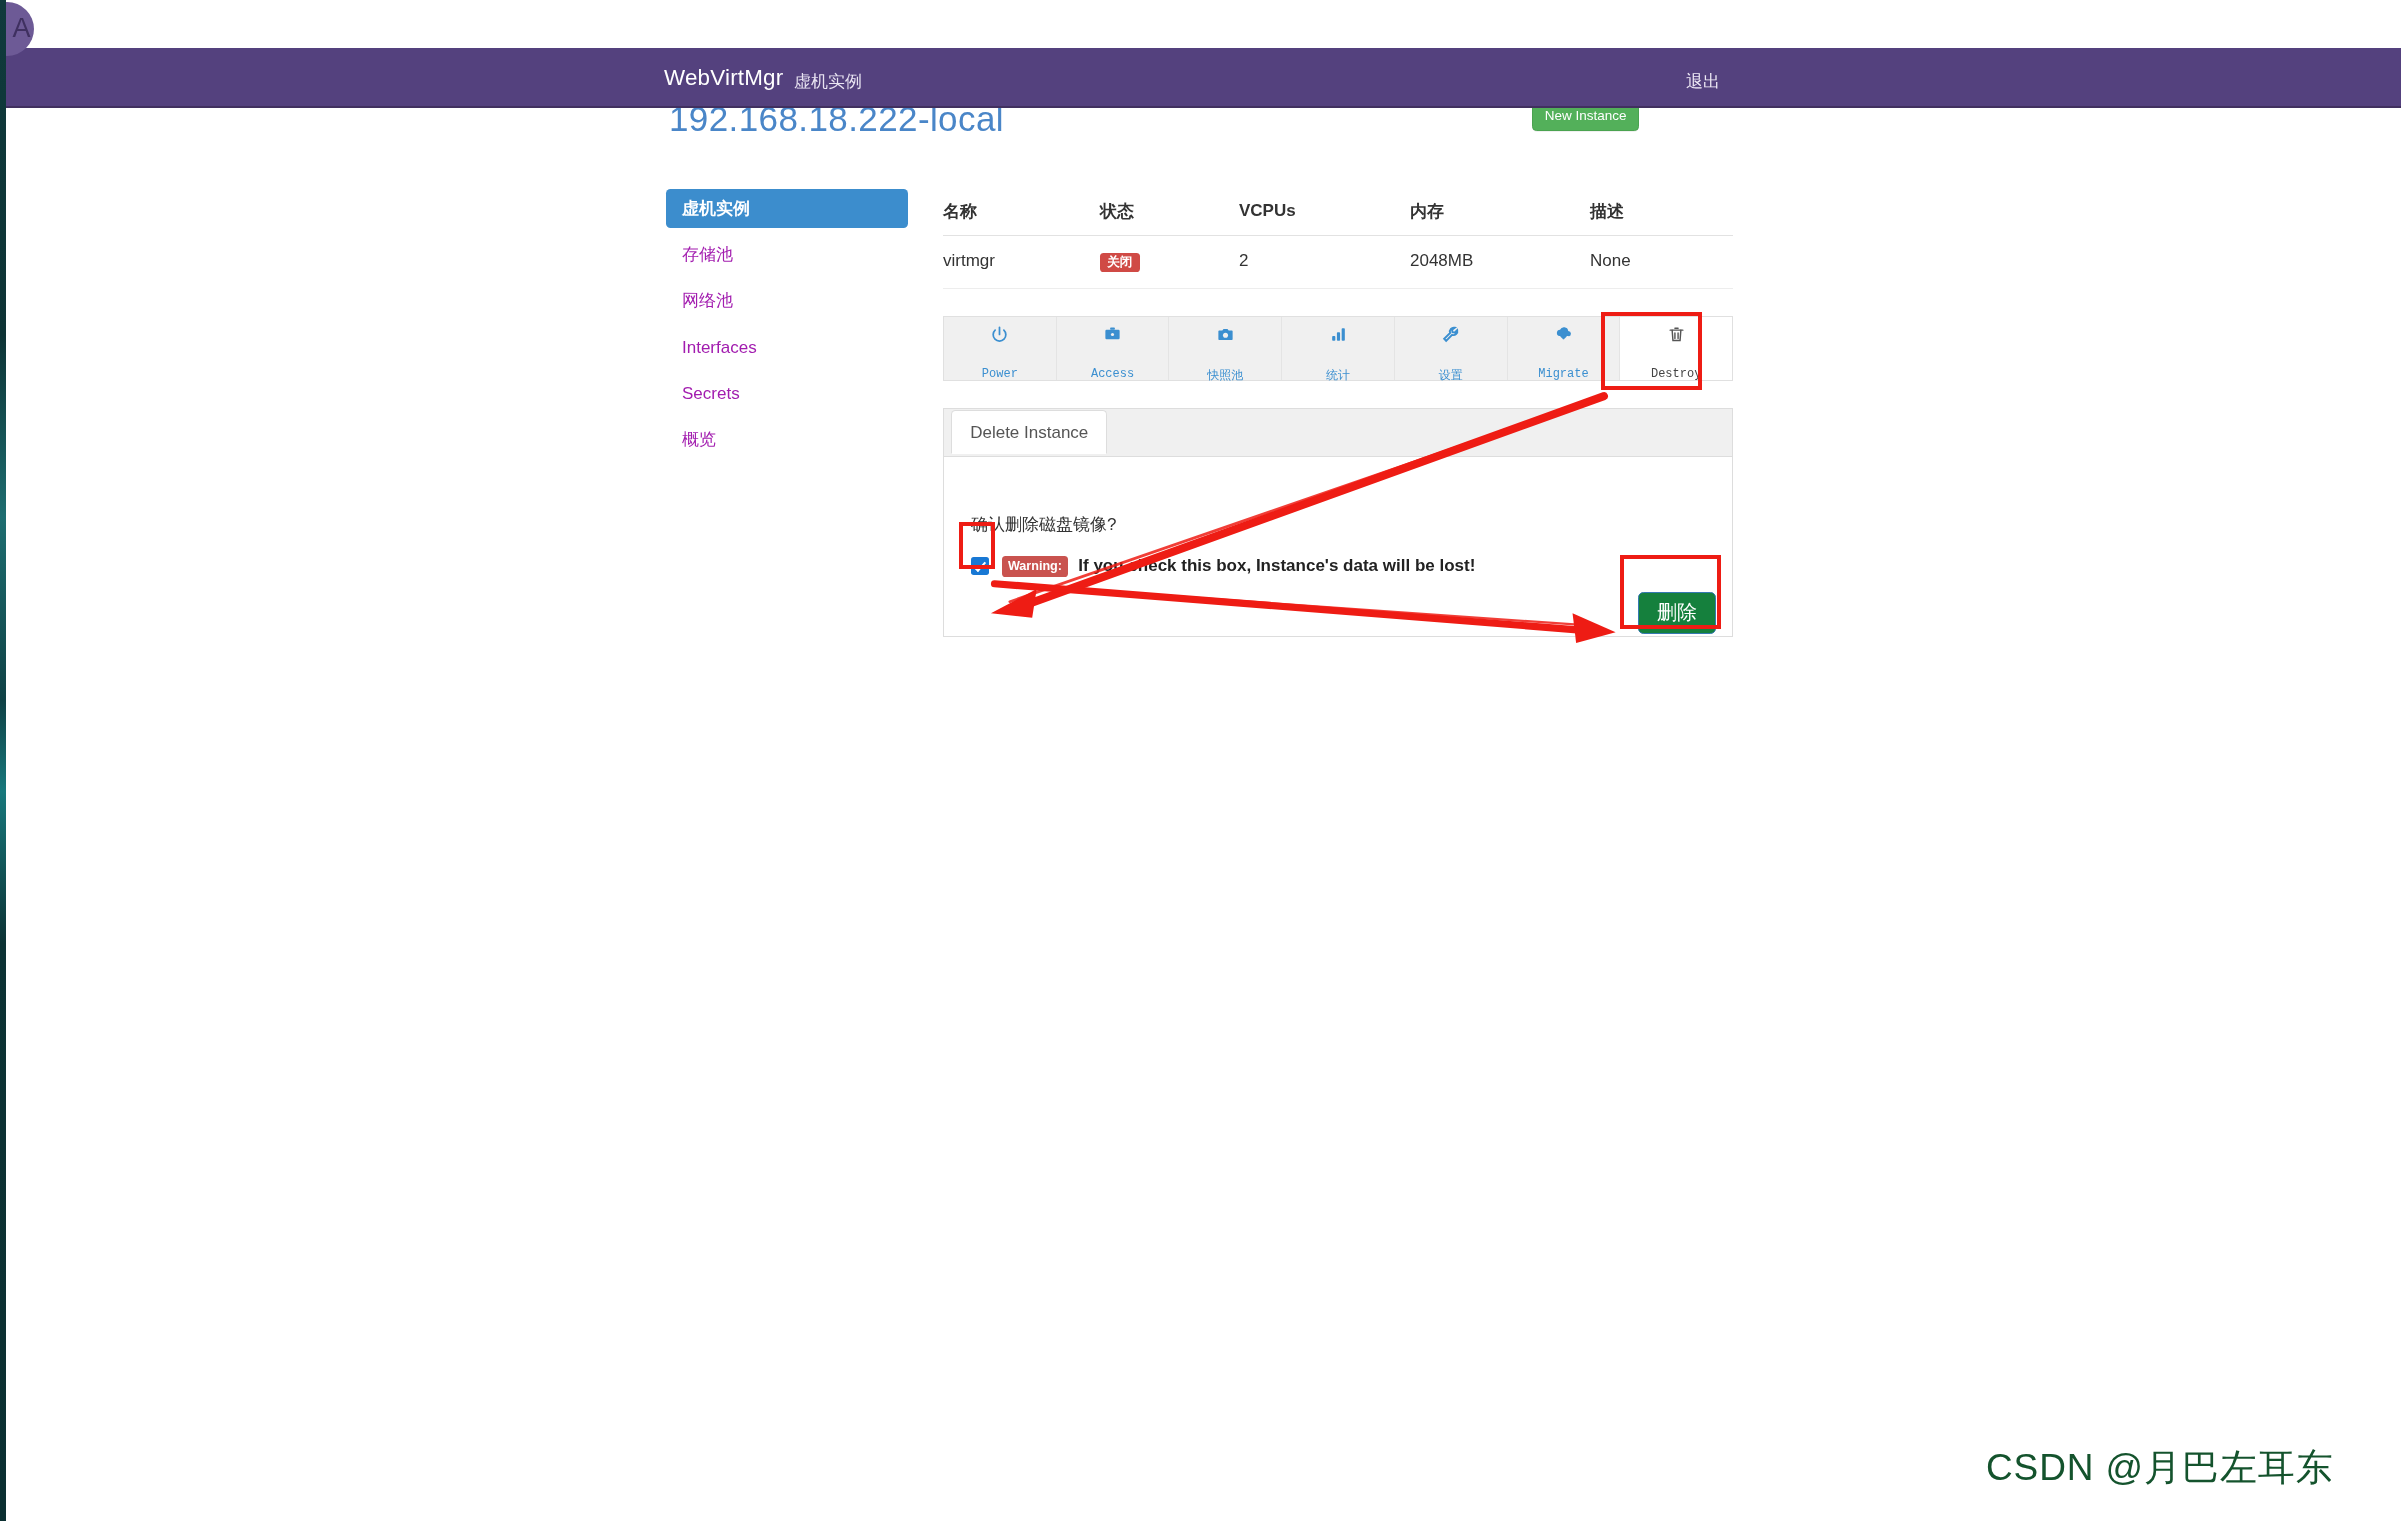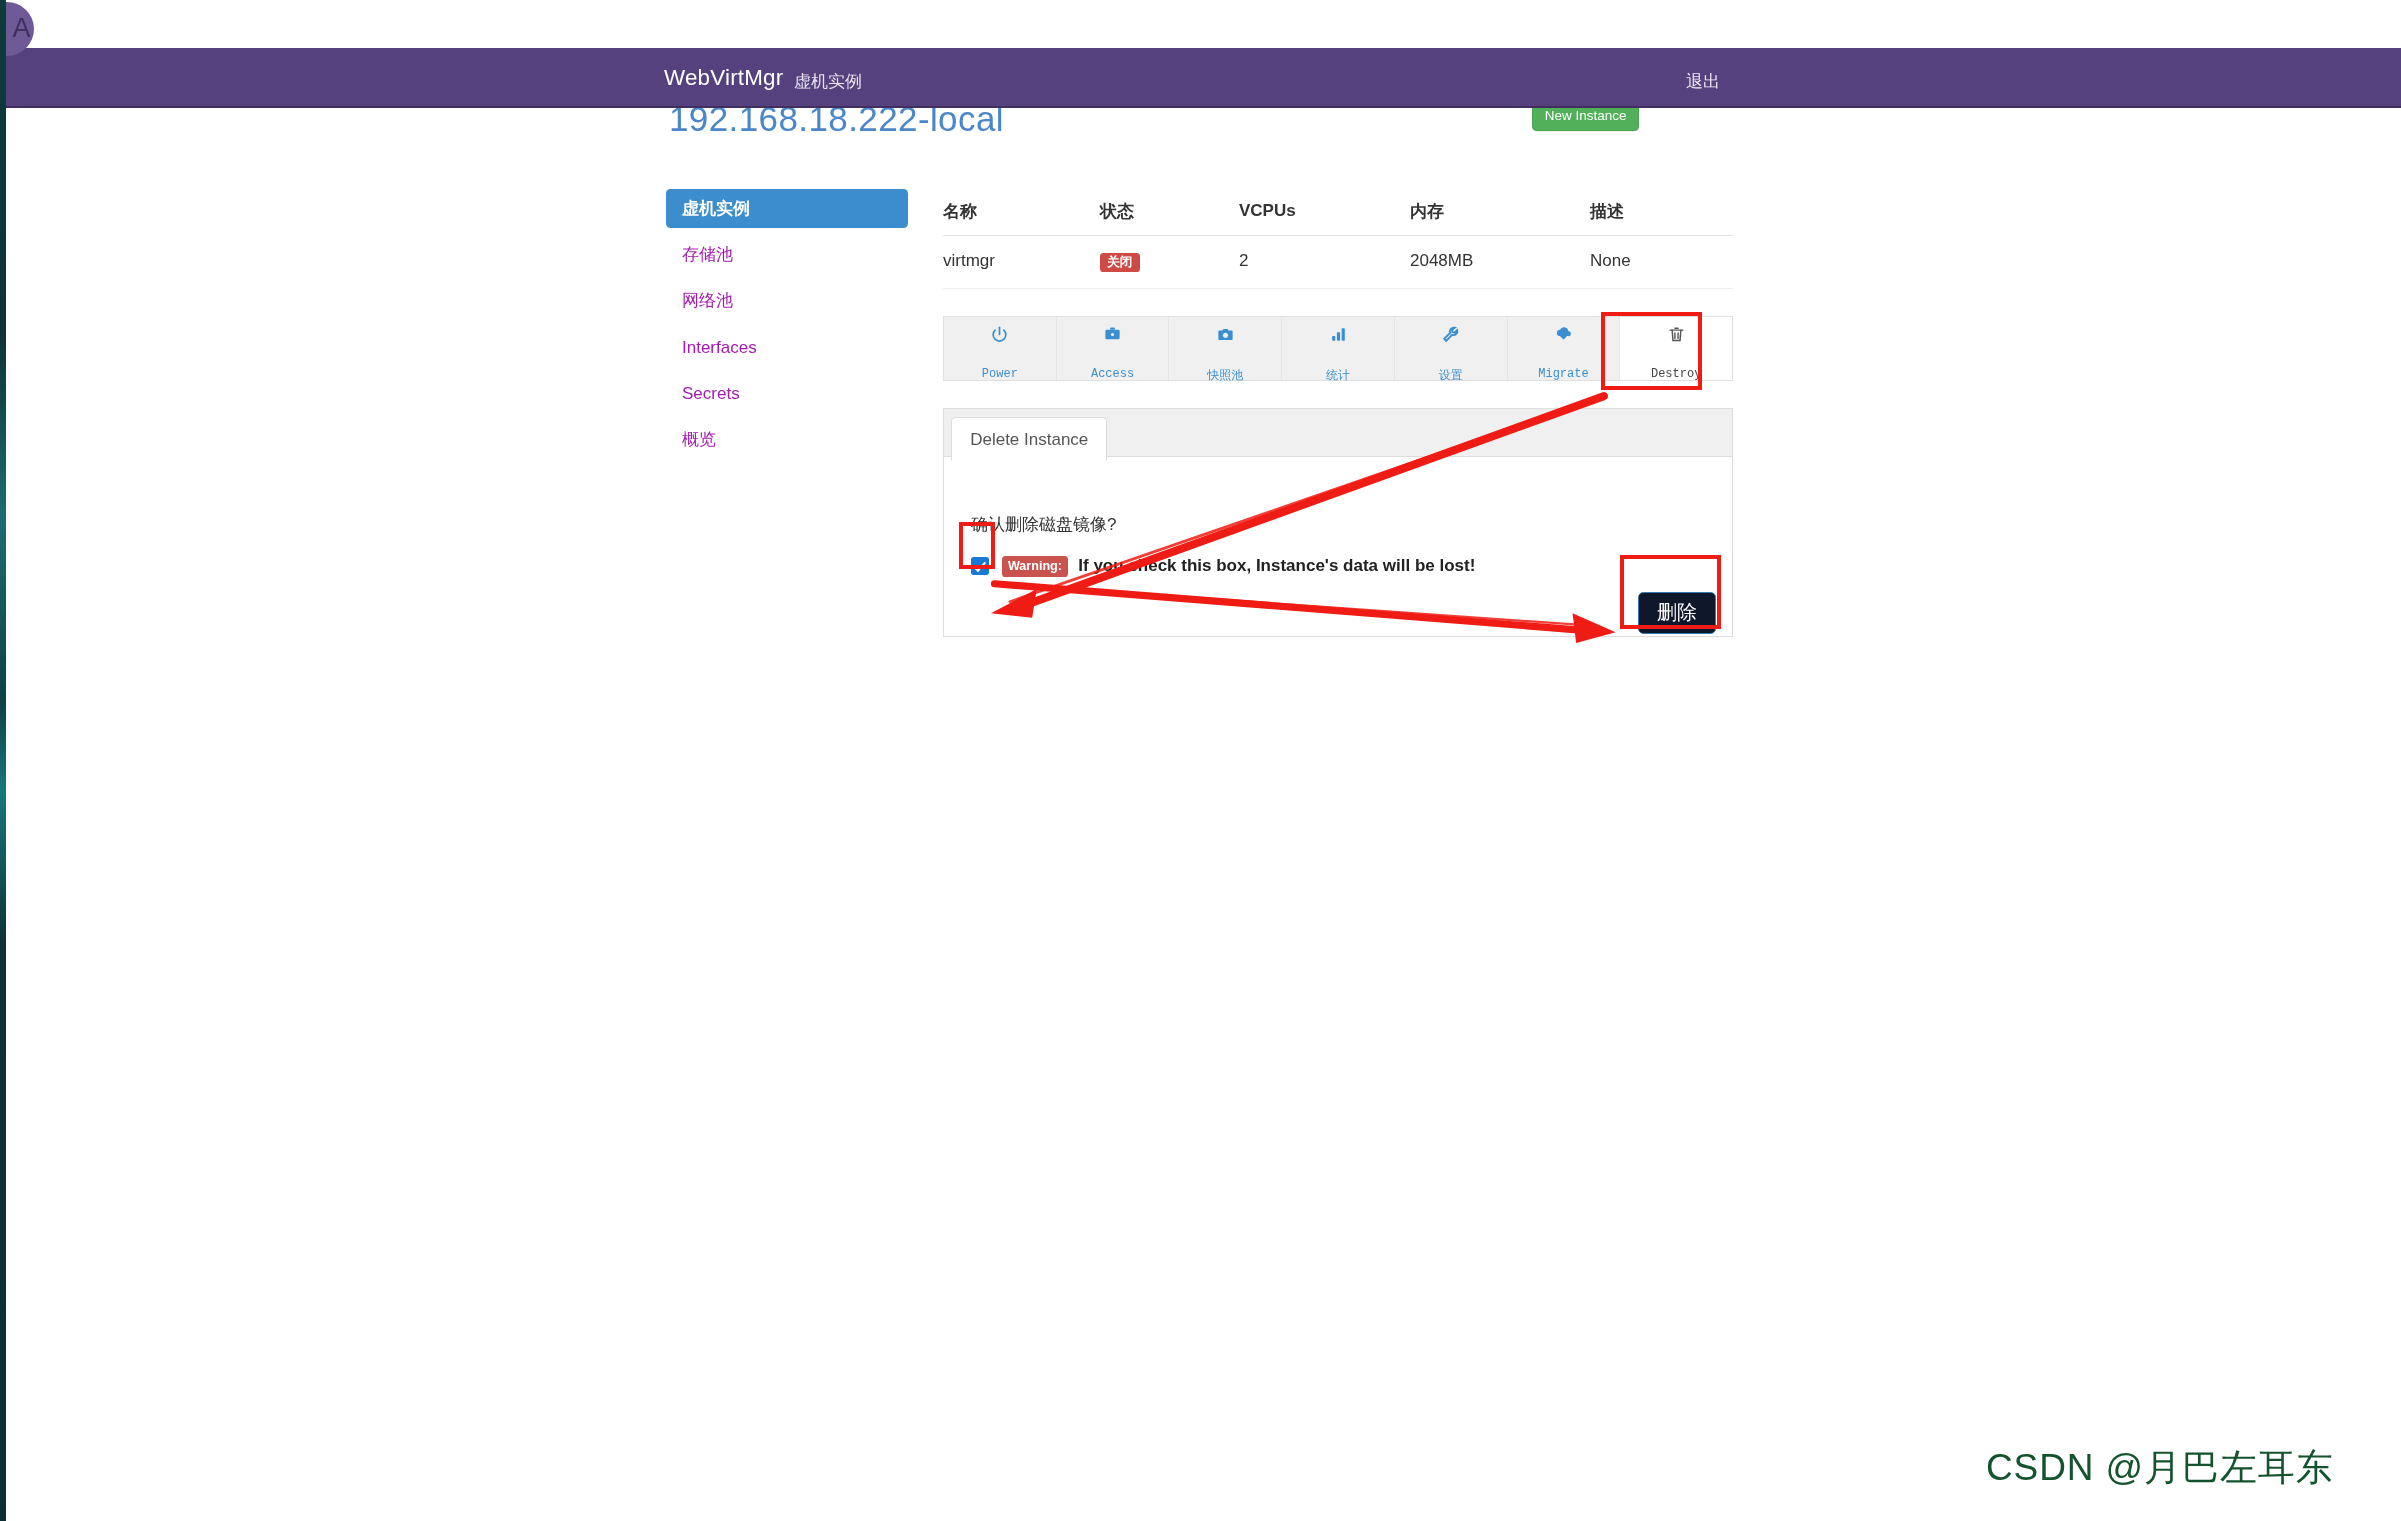--- a/index.html
+++ b/index.html
@@ -191,21 +191,21 @@
     background: #ffffff;
   }
   .panel-tabs {
     height: 47px;
     background: #f0f0f0;
     border-bottom: 0.9px solid #dddddd;
     position: relative;
   }
   .panel-tab-active {
     position: absolute;
-    left: 7.2px; top: 8px;
+    left: 7.2px; top: 1px;
     height: 44px;
     line-height: 43px;
     padding: 0 18px;
     background: #ffffff;
     border: 0.9px solid #dddddd;
     border-bottom: 0.9px solid #ffffff;
     border-radius: 4.5px 4.5px 0 0;
     color: #555555;
     font-size: 17px;
     box-sizing: border-box;
@@ -252,21 +252,21 @@
   .warn-text {
     margin-left: 10px;
     font-size: 17px;
     font-weight: bold;
     color: #222222;
     white-space: nowrap;
   }
   .btn-delete {
     position: absolute;
     right: 16px; top: 135px;
-    background: #0f172a;
+    background: #15803d;
     border: 0.9px solid #3579b2;
     border-radius: 5.4px;
     color: #ffffff;
     font-size: 20px;
     padding: 9px 18px 10.8px 18px;
     line-height: 1;
   }
 
   
   .hl {

